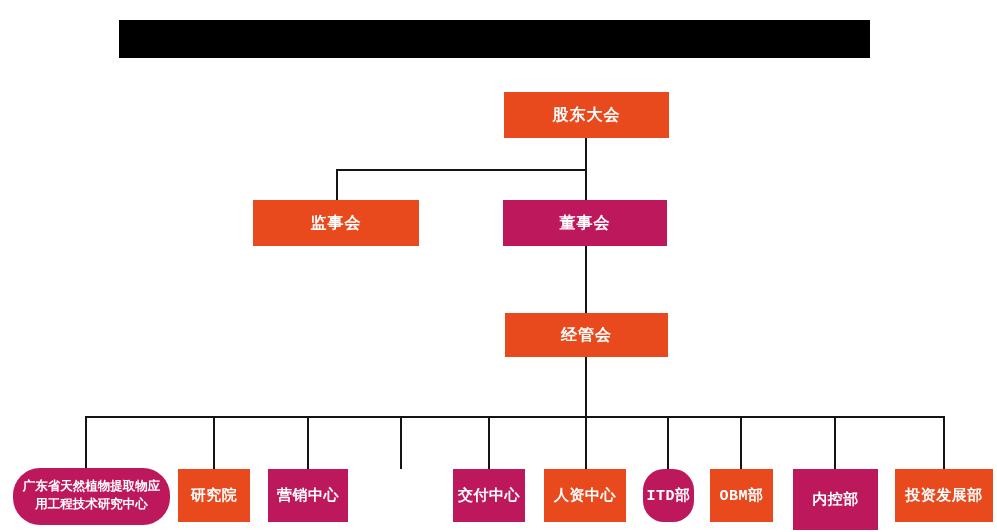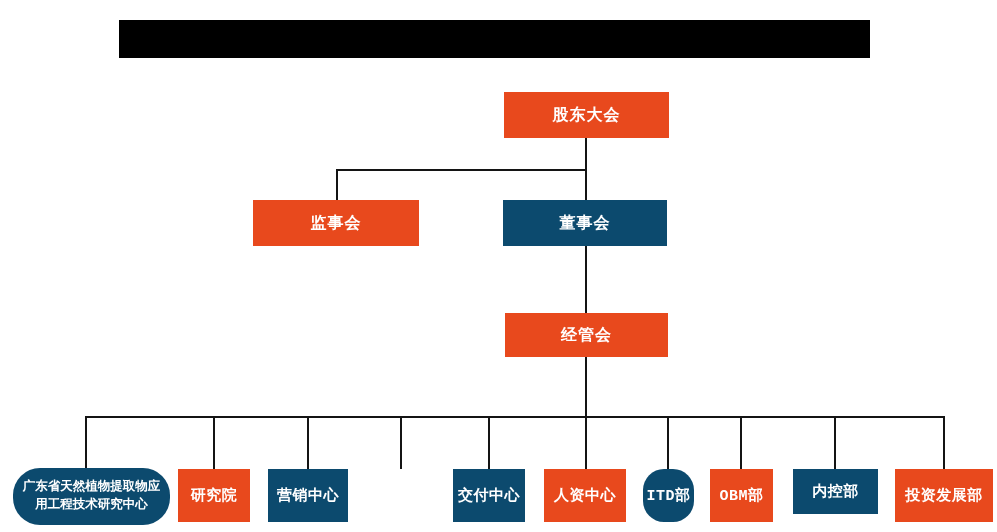--- a/index.html
+++ b/index.html
@@ -55,36 +55,36 @@
     justify-content: center;
     color: #ffffff;
     font-weight: bold;
     font-size: 16px;
     text-align: center;
     letter-spacing: 1px;
     box-sizing: border-box;
     font-family: Liberation Mono, monospace;
   }
   .node.primary   { background: #E8491D; }
-  .node.secondary { background: #0c4a6e; }
+  .node.secondary { background: #be185d; }
   #n-root        { left: 504px; top: 92px;  width: 165px; height: 46px; }
   #n-supervisory { left: 253px; top: 200px; width: 166px; height: 46px; }
   #n-board       { left: 503px; top: 200px; width: 164px; height: 46px; }
   #n-management  { left: 505px; top: 313px; width: 163px; height: 44px; }
   .dept { font-size: 15px; letter-spacing: 0.5px; }
   #d-0 { left: 13px;   top: 468px; width: 157px; height: 57px;
          font-size: 12.5px; line-height: 1.4; padding: 15px 5px; letter-spacing: 0; border-radius: 27px; }
   #d-1 { left: 178px; top: 469px; width: 72px; height: 53px; }
   #d-2 { left: 268px; top: 469px; width: 80px; height: 53px; }
   #d-3 { left: 365px; top: 469px; width: 72px; height: 53px; }
   #d-4 { left: 453px; top: 469px; width: 72px; height: 53px; }
   #d-5 { left: 544px; top: 469px; width: 82px; height: 53px; }
   #d-6 { left: 643px; top: 469px; width: 51px; height: 53px; border-radius: 21px; }
   #d-7 { left: 710px; top: 469px; width: 63px; height: 53px; }
-  #d-8 { left: 793px; top: 469px; width: 85px; height: 45px; }
+  #d-8 { left: 793px; top: 469px; width: 85px; height: 61px; }
   #d-9 { left: 895px; top: 469px; width: 98px; height: 53px; }
 </style>
 </head>
 <body>
 
 <div class="stage">
 
   <div class="redacted-bar"></div>
 
   <div class="line v" id="ln-root-down"></div>

